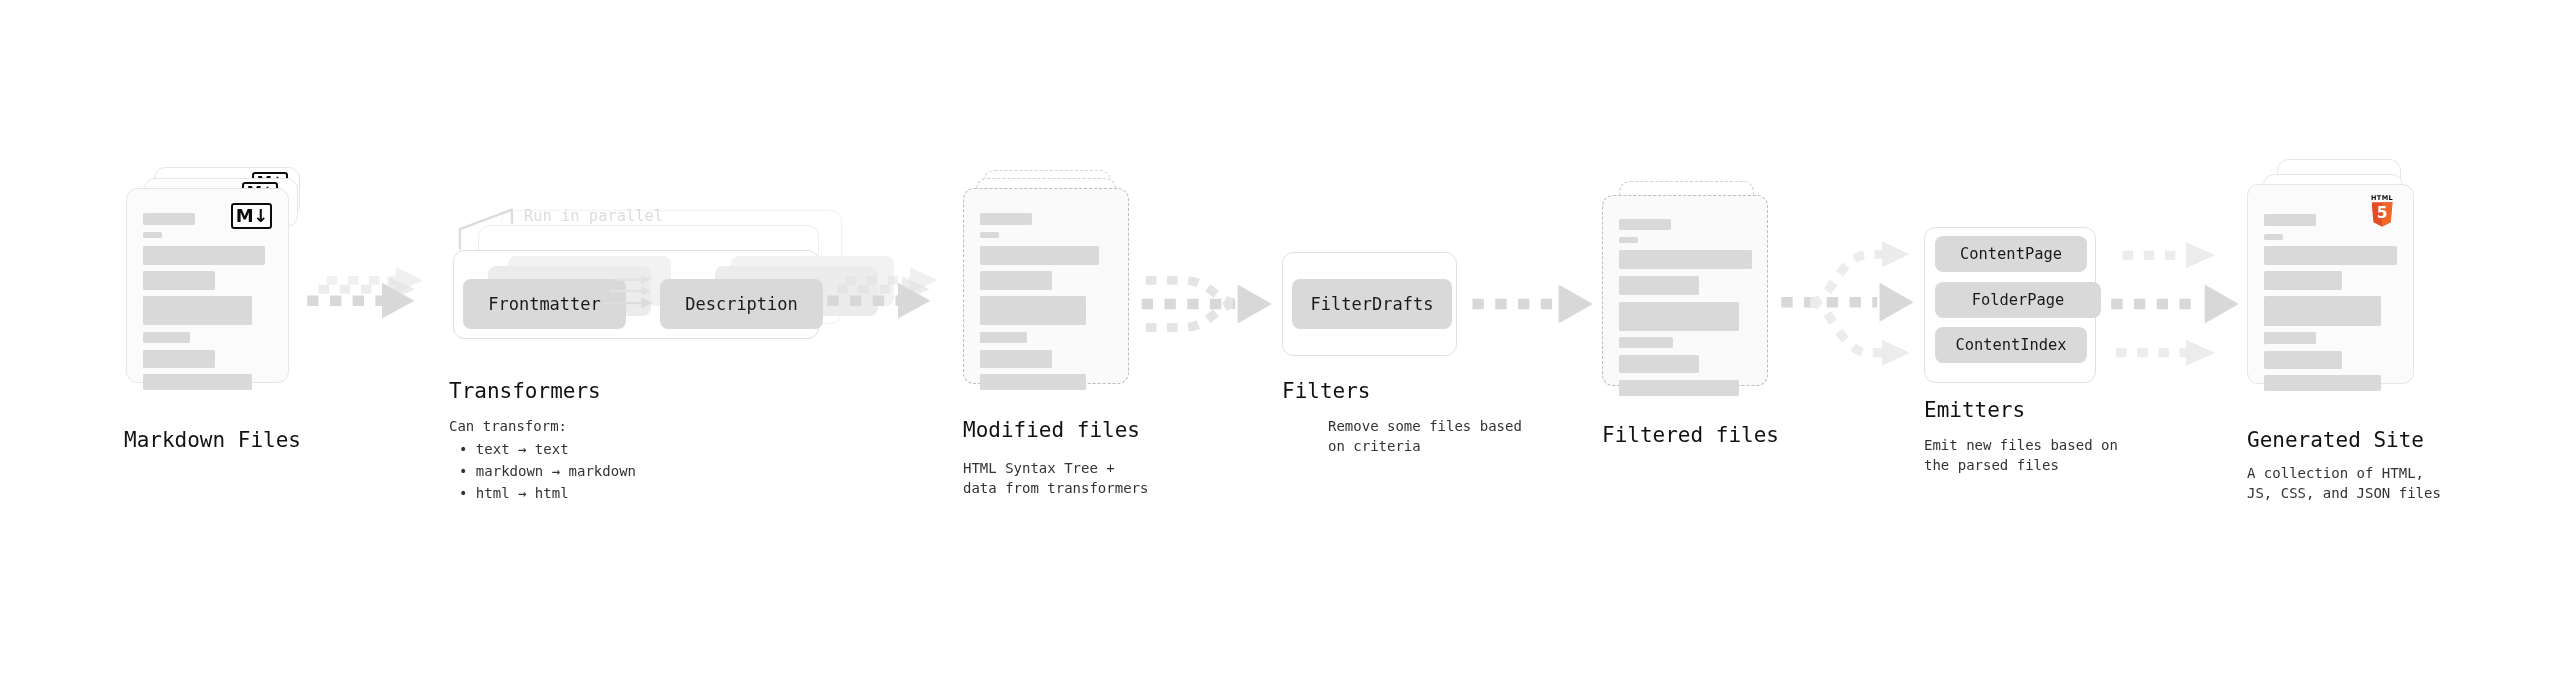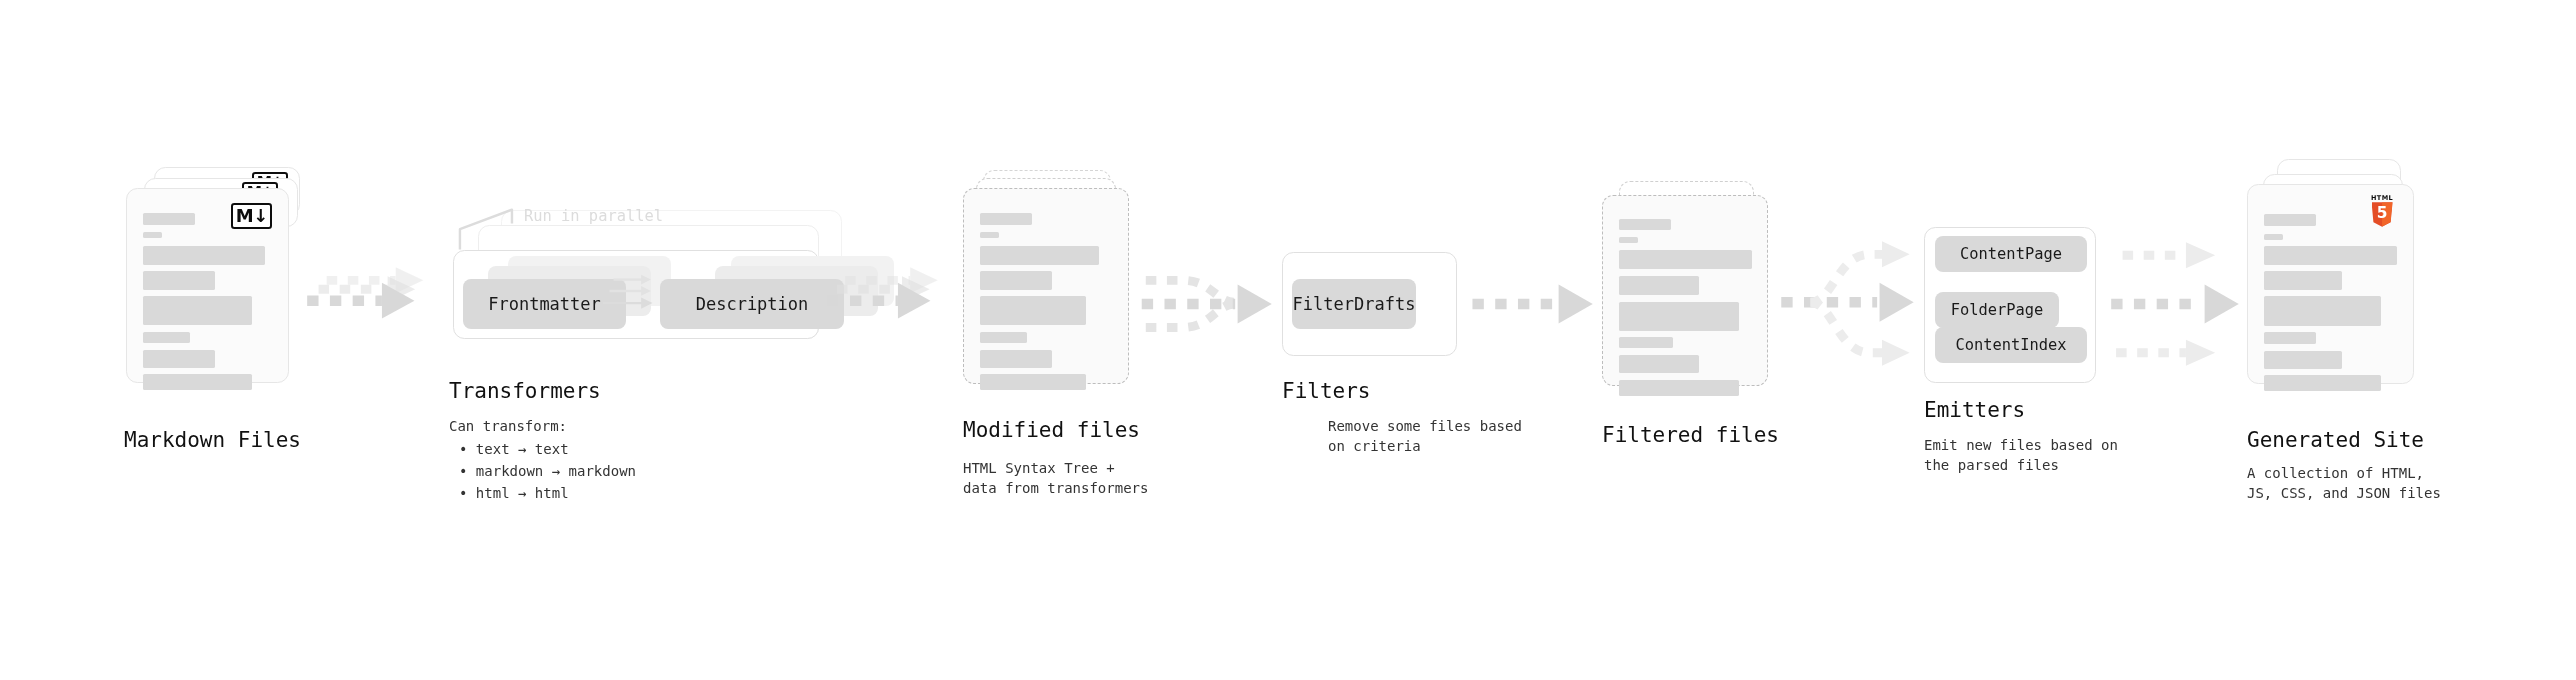--- a/index.html
+++ b/index.html
@@ -148,21 +148,21 @@
     <div class="stagebox ghost" style="left:501px;top:210px;width:341px;height:114px;border-color:#f3f3f3;"></div>
     <div class="stagebox ghost" style="left:478px;top:225px;width:341px;height:114px;border-color:#eeeeee;"></div>
     <div class="stagebox" style="left:453px;top:250px;width:366px;height:89px;"></div>
 
     <div class="pill ghost2" style="left:508px;top:256px;width:163px;height:50px;"></div>
     <div class="pill ghost" style="left:488px;top:266px;width:163px;height:50px;"></div>
     <div class="pill" style="left:463px;top:279px;width:163px;height:50px;font-size:17px;">Frontmatter</div>
 
     <div class="pill ghost2" style="left:731px;top:256px;width:163px;height:50px;"></div>
     <div class="pill ghost" style="left:715px;top:266px;width:163px;height:50px;"></div>
-    <div class="pill" style="left:660px;top:279px;width:184px;height:50px;font-size:17px;">Description</div>
+    <div class="pill" style="left:660px;top:279px;width:163px;height:50px;font-size:17px;">Description</div>
   </div>
 
   <div class="hint" style="left:524px;top:207px;">Run in parallel</div>
   <div class="title" style="left:449px;top:379px;">Transformers</div>
   <div class="subtitle" style="left:449px;top:416px;">Can transform:</div>
   <div class="subtitle" style="left:459px;top:439px;">• text → text</div>
   <div class="subtitle" style="left:459px;top:461px;">• markdown → markdown</div>
   <div class="subtitle" style="left:459px;top:483px;">• html → html</div>
 
   <div class="node" style="left:963px;top:163px;">
@@ -182,21 +182,21 @@
         </div>
       </div>
     </div>
   </div>
   <div class="title" style="left:963px;top:418px;">Modified files</div>
   <div class="subtitle" style="left:963px;top:458px;">HTML Syntax Tree +
 data from transformers</div>
 
   <div class="node">
     <div class="stagebox" style="left:1282px;top:252px;width:175px;height:104px;"></div>
-    <div class="pill" style="left:1292px;top:279px;width:124px;height:50px;font-size:17px;">FilterDrafts</div>
+    <div class="pill" style="left:1292px;top:279px;width:160px;height:50px;font-size:17px;">FilterDrafts</div>
   </div>
   <div class="title" style="left:1282px;top:379px;">Filters</div>
   <div class="subtitle" style="left:1282px;top:416px;margin-left:46px;">Remove some files based
 on criteria</div>
 
   <div class="node" style="left:1602px;top:165px;">
     <div class="cardstack" style="width:187px;height:260px;">
       <div class="card dashed ghost" style="left:17px;top:16.3px;width:135px;height:37px;border-color:#d0d0d0;"></div>
       <div class="card dashed" style="left:0px;top:30px;width:166px;height:191px;">
         <div class="card-body">
@@ -210,21 +210,21 @@
           <div class="bar" style="left:16.3px;top:184px;width:120px;height:16.3px;"></div>
         </div>
       </div>
     </div>
   </div>
   <div class="title" style="left:1602px;top:423px;">Filtered files</div>
 
   <div class="node">
     <div class="stagebox" style="left:1924px;top:227px;width:172px;height:156px;"></div>
     <div class="pill" style="left:1935px;top:236px;width:152px;height:36px;font-size:15.4px;">ContentPage</div>
-    <div class="pill" style="left:1935px;top:282px;width:124px;height:36px;font-size:15.4px;margin-top:10px;">FolderPage</div>
+    <div class="pill" style="left:1935px;top:282px;width:166px;height:36px;font-size:15.4px;">FolderPage</div>
     <div class="pill" style="left:1935px;top:327px;width:152px;height:36px;font-size:15.4px;">ContentIndex</div>
   </div>
   <div class="title" style="left:1924px;top:398px;">Emitters</div>
   <div class="subtitle" style="left:1924px;top:435px;">Emit new files based on
 the parsed files</div>
 
   <div class="node" style="left:2247px;top:159px;">
     <div class="cardstack" style="width:195px;height:268px;">
 
       <div class="card ghost" style="left:30px;top:0px;width:124px;height:41px;"></div>

